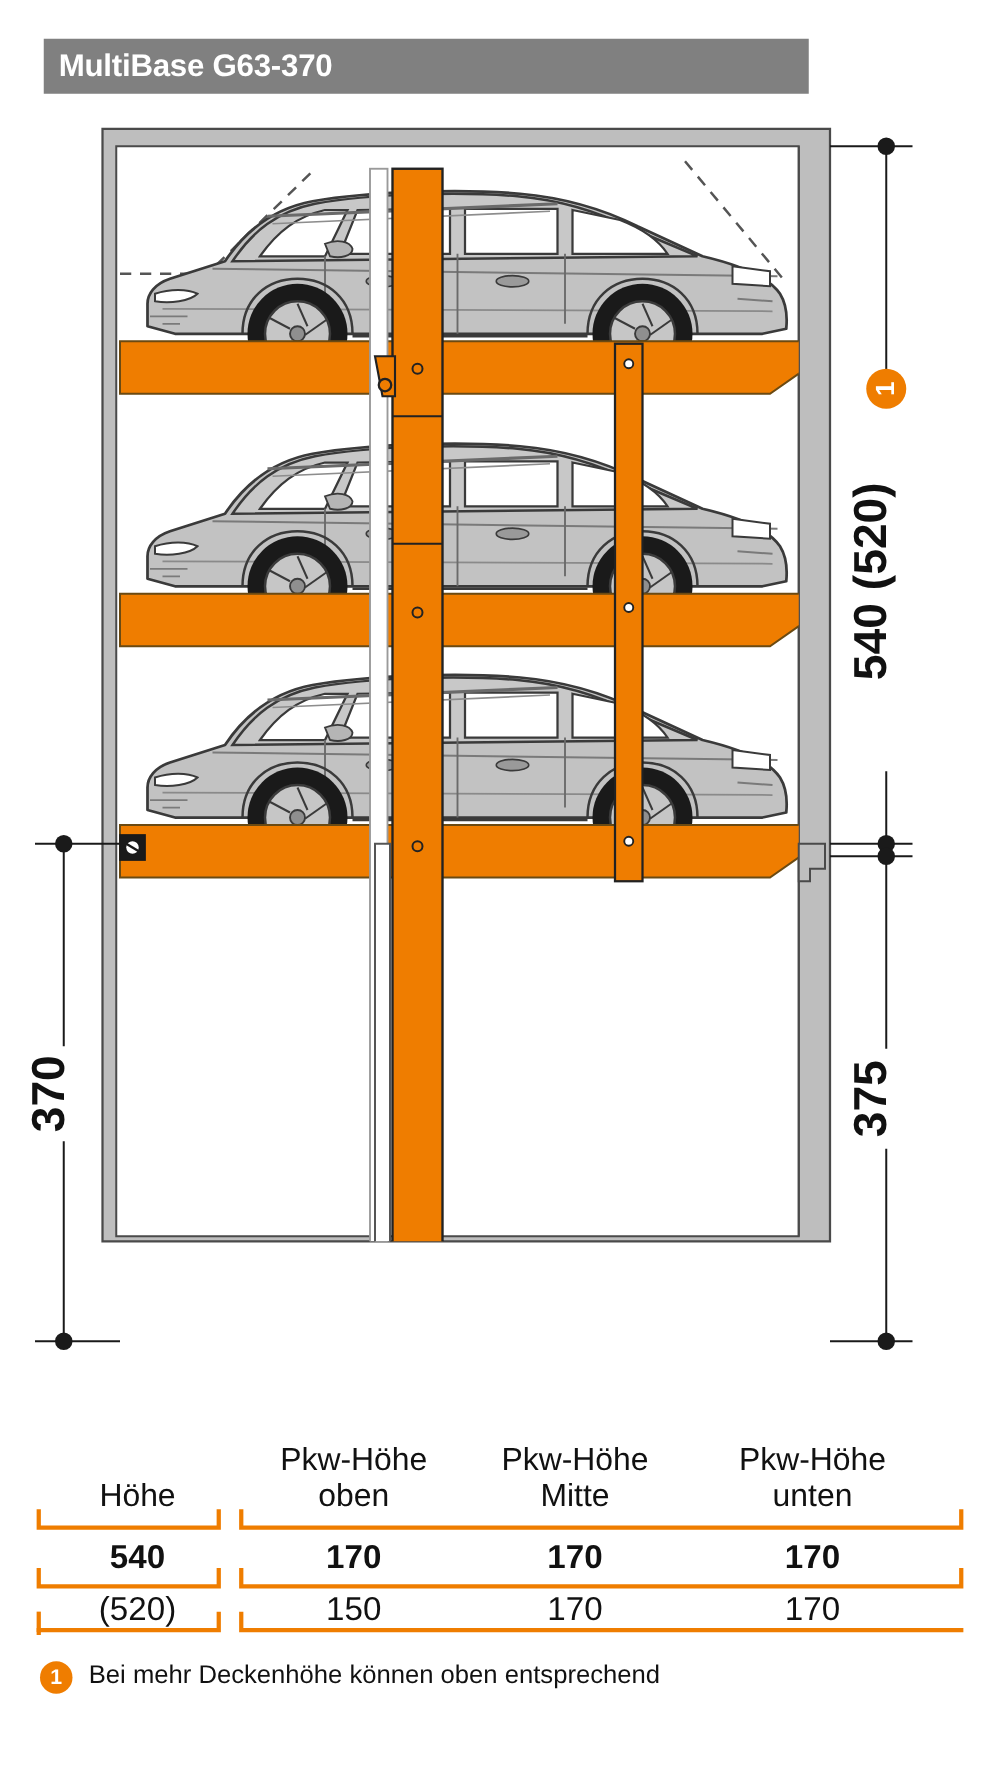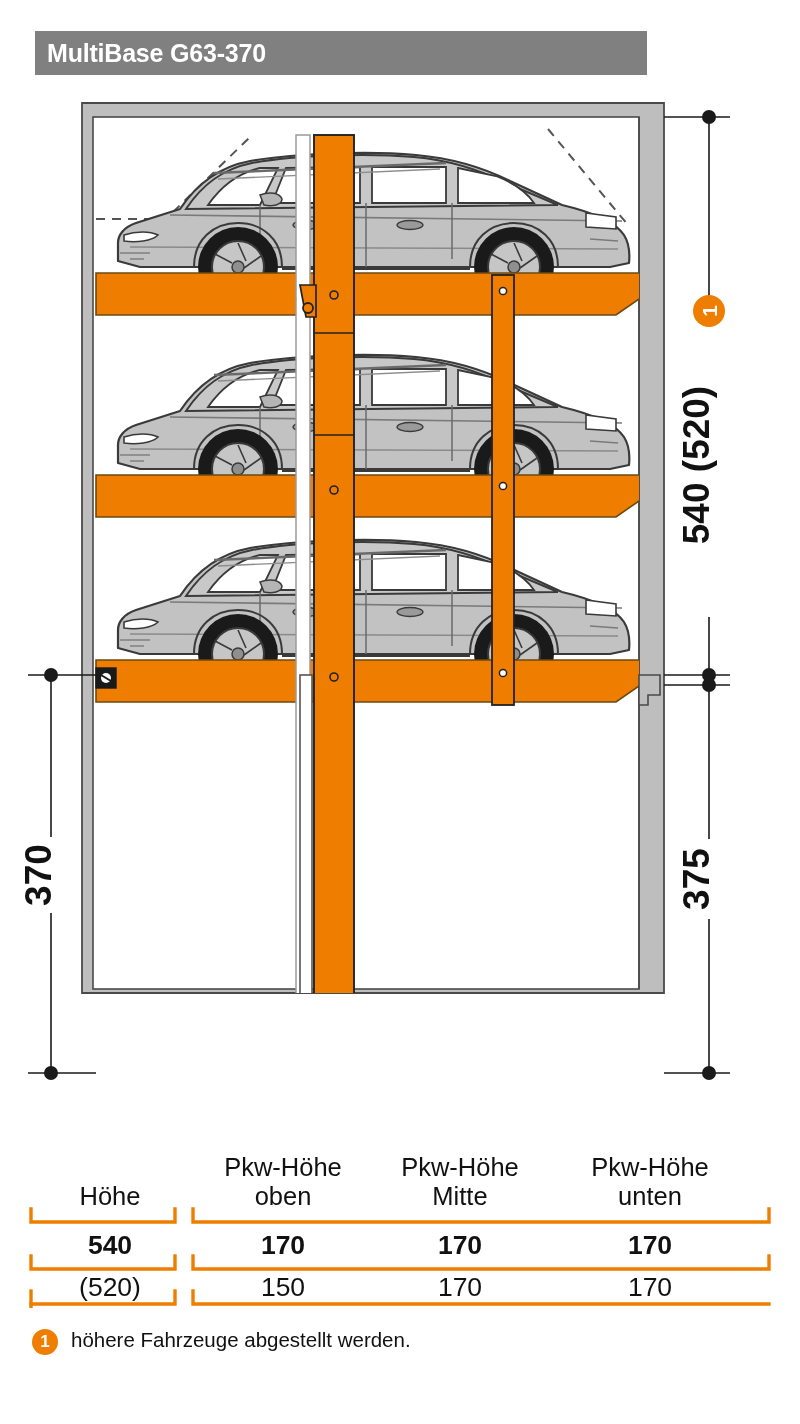--- a/index.html
+++ b/index.html
@@ -334,15 +334,15 @@
     <text x="283" y="188" text-anchor="middle" font-family="Liberation Sans, sans-serif" font-size="26.5" fill="#111111">150</text>
     <text x="460" y="188" text-anchor="middle" font-family="Liberation Sans, sans-serif" font-size="26.5" fill="#111111">170</text>
     <text x="650" y="188" text-anchor="middle" font-family="Liberation Sans, sans-serif" font-size="26.5" fill="#111111">170</text>
   </g>
 </svg>
 </div>
 
 <div id="footnote">
   <div id="footnote-badge">1</div>
   <div id="footnote-text">
-    <div>höhere Fahrzeuge abgestellt werden.</div>
+    <div>Bei mehr Deckenhöhe können oben entsprechend</div>
   </div>
 </div>
 
 </body></html>

